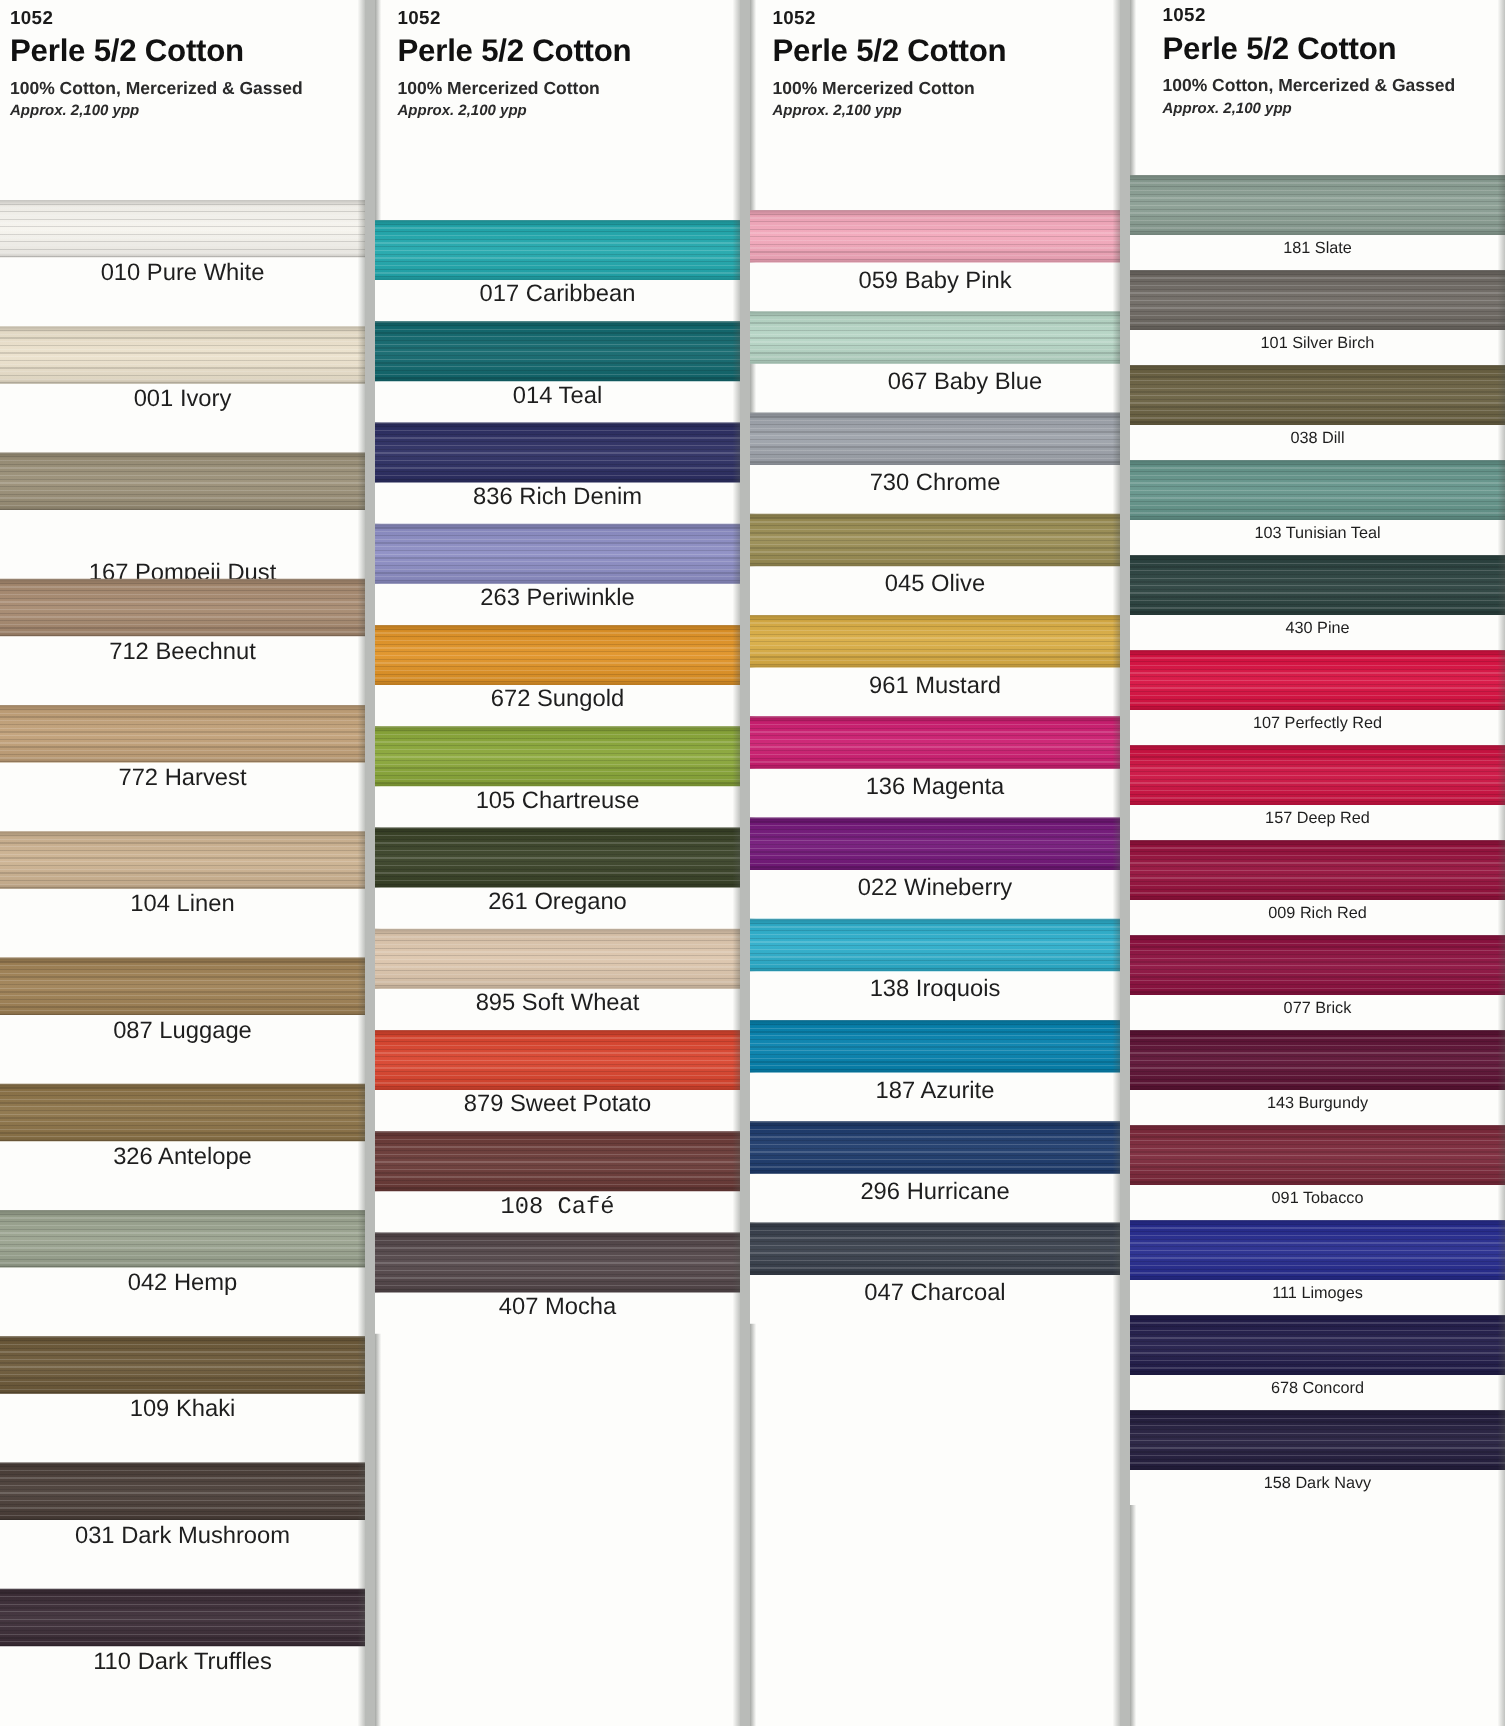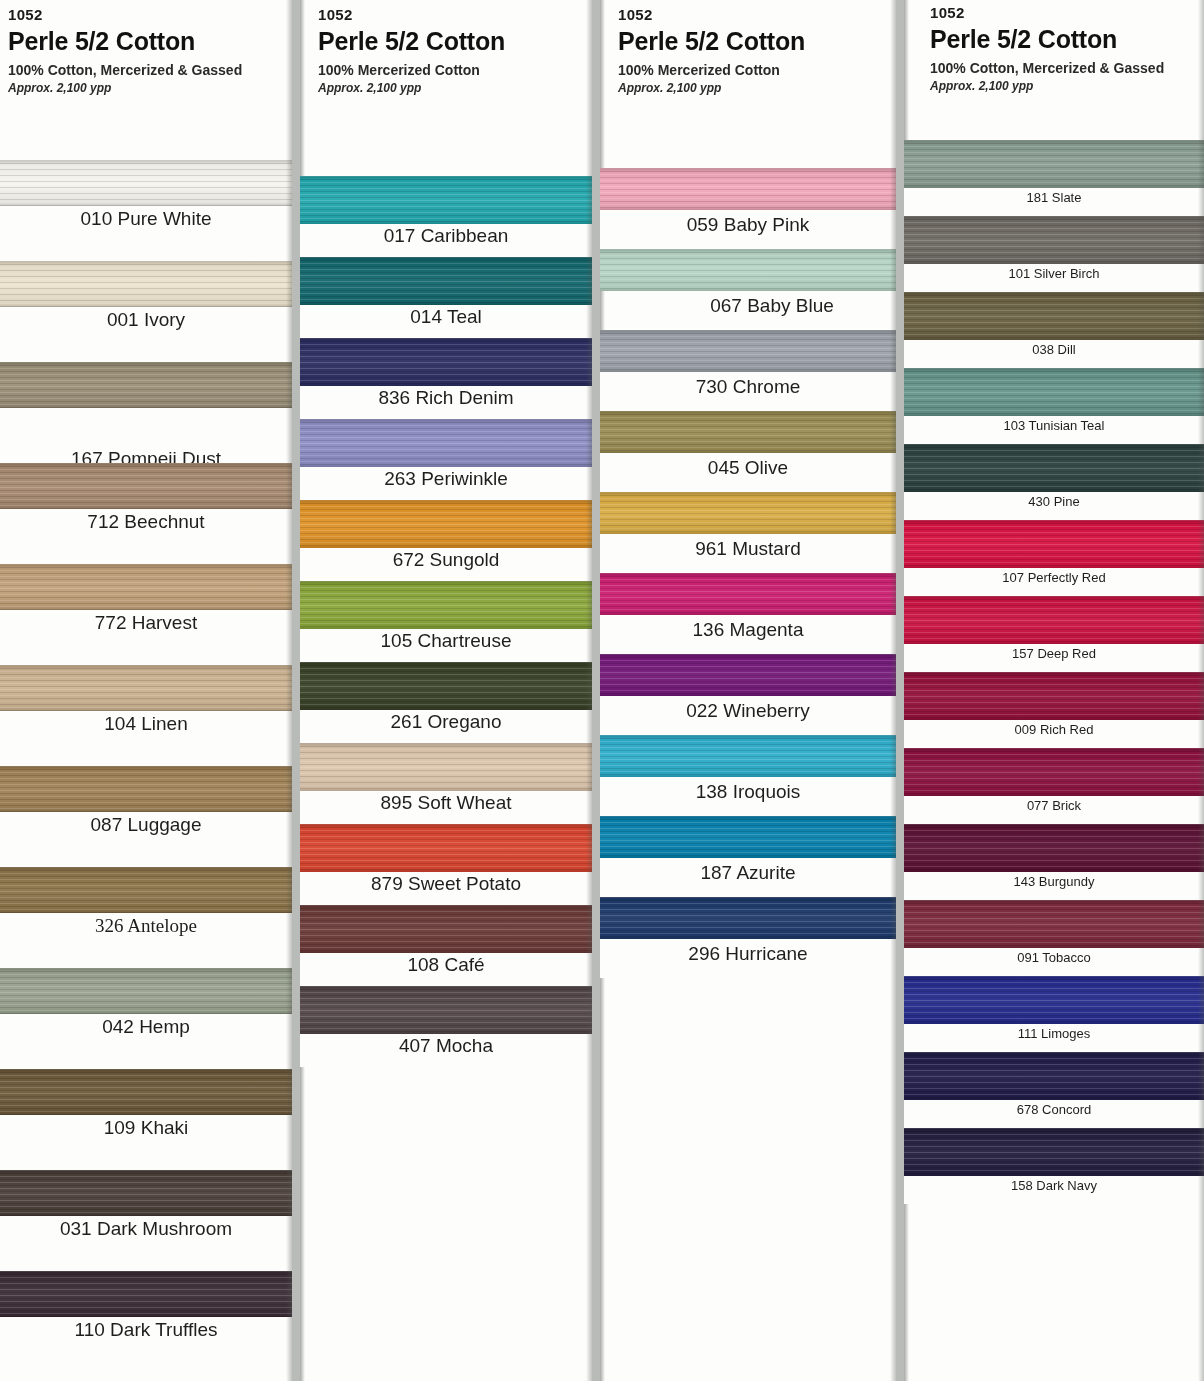--- a/index.html
+++ b/index.html
@@ -187,21 +187,21 @@
           <div class="swatch-label" style="height: 55px; line-height: 26px;">772 Harvest</div>
         </div>
         <div class="swatch-row" style="height: 101px;">
           <div class="swatch-band" style="height: 46px; background: rgb(205, 179, 146);"></div>
           <div class="swatch-label" style="height: 55px; line-height: 26px;">104 Linen</div>
         </div>
         <div class="swatch-row" style="height: 101px;">
           <div class="swatch-band" style="height: 46px; background: rgb(160, 130, 86);"></div>
           <div class="swatch-label" style="height: 55px; line-height: 26px;">087 Luggage</div>
         </div>
-        <div class="swatch-row" style="height: 101px; font-family: Liberation Serif, serif;">
+        <div class="swatch-row" style="height: 101px;">
           <div class="swatch-band" style="height: 46px; background: rgb(141, 116, 73);"></div>
           <div class="swatch-label" style="height: 55px; line-height: 26px;">326 Antelope</div>
         </div>
         <div class="swatch-row" style="height: 101px;">
           <div class="swatch-band" style="height: 46px; background: rgb(154, 163, 143);"></div>
           <div class="swatch-label" style="height: 55px; line-height: 26px;">042 Hemp</div>
         </div>
         <div class="swatch-row" style="height: 101px;">
           <div class="swatch-band" style="height: 46px; background: rgb(109, 90, 58);"></div>
           <div class="swatch-label" style="height: 55px; line-height: 26px;">109 Khaki</div>
@@ -257,21 +257,21 @@
         <div class="swatch-row" style="height: 81px;">
           <div class="swatch-band" style="height: 48px; background: rgb(221, 198, 173);"></div>
           <div class="swatch-label" style="height: 33px; line-height: 24px;">895 Soft Wheat</div>
         </div>
         <div class="swatch-row" style="height: 81px;">
           <div class="swatch-band" style="height: 48px; background: rgb(217, 69, 47);"></div>
           <div class="swatch-label" style="height: 33px; line-height: 24px;">879 Sweet Potato</div>
         </div>
         <div class="swatch-row" style="height: 81px;">
           <div class="swatch-band" style="height: 48px; background: rgb(107, 59, 56);"></div>
-          <div class="swatch-label" style="height: 33px; line-height: 24px;">108 Café</div>
+          <div class="swatch-label" style="height: 33px; line-height: 24px; font-family: Liberation Mono, monospace;">108 Café</div>
         </div>
         <div class="swatch-row" style="height: 81px;">
           <div class="swatch-band" style="height: 48px; background: rgb(84, 71, 74);"></div>
           <div class="swatch-label" style="height: 33px; line-height: 24px;">407 Mocha</div>
         </div>
       </div>
       <div class="card-tail" style="height: 400px;"></div>
     </div>
     <div class="card card-3">
       <div class="edge-sliver"></div>
@@ -315,20 +315,24 @@
           <div class="swatch-label" style="height: 39px; line-height: 30px;">138 Iroquois</div>
         </div>
         <div class="swatch-row" style="height: 81px;">
           <div class="swatch-band" style="height: 42px; background: rgb(7, 130, 174);"></div>
           <div class="swatch-label" style="height: 39px; line-height: 30px;">187 Azurite</div>
         </div>
         <div class="swatch-row" style="height: 81px;">
           <div class="swatch-band" style="height: 42px; background: rgb(30, 59, 108);"></div>
           <div class="swatch-label" style="height: 39px; line-height: 30px;">296 Hurricane</div>
         </div>
+        <div class="swatch-row" style="height: 81px;">
+          <div class="swatch-band" style="height: 42px; background: rgb(57, 64, 76);"></div>
+          <div class="swatch-label" style="height: 39px; line-height: 30px;">047 Charcoal</div>
+        </div>
       </div>
       <div class="card-tail" style="height: 400px;"></div>
     </div>
     <div class="card card-4">
       <div class="edge-sliver"></div>
       <div class="card-header" style="height: 140px; box-sizing: border-box;">
         <div class="hdr-number">1052</div>
         <div class="hdr-title">Perle 5/2 Cotton</div>
         <div class="hdr-comp">100% Cotton, Mercerized &amp; Gassed</div>
         <div class="hdr-ypp">Approx. 2,100 ypp</div>

